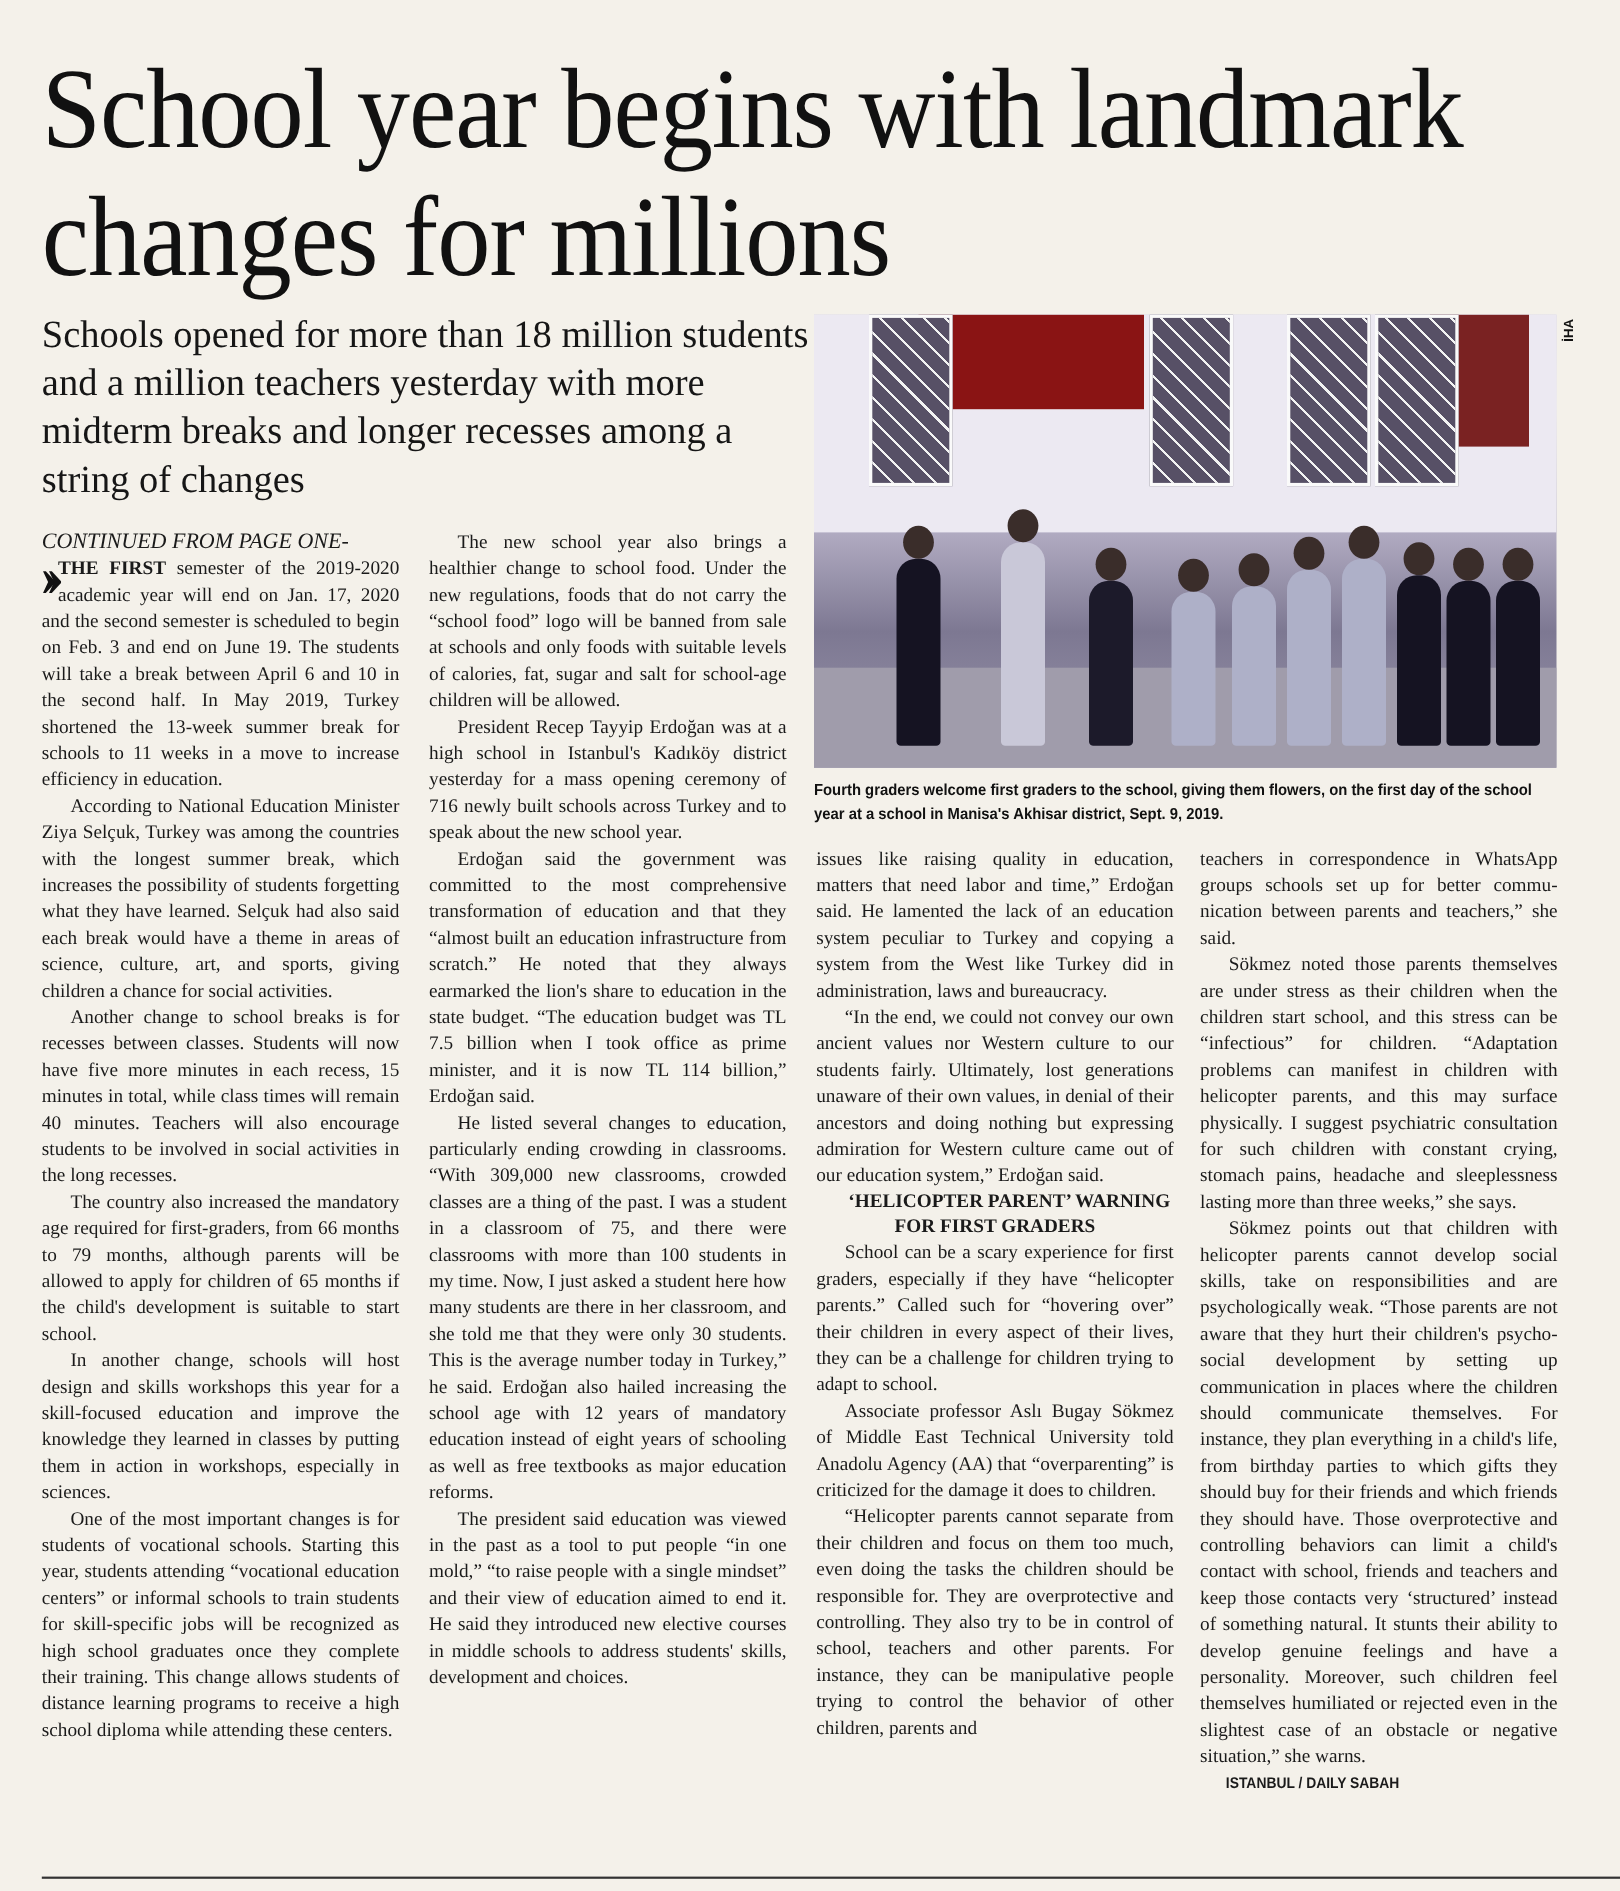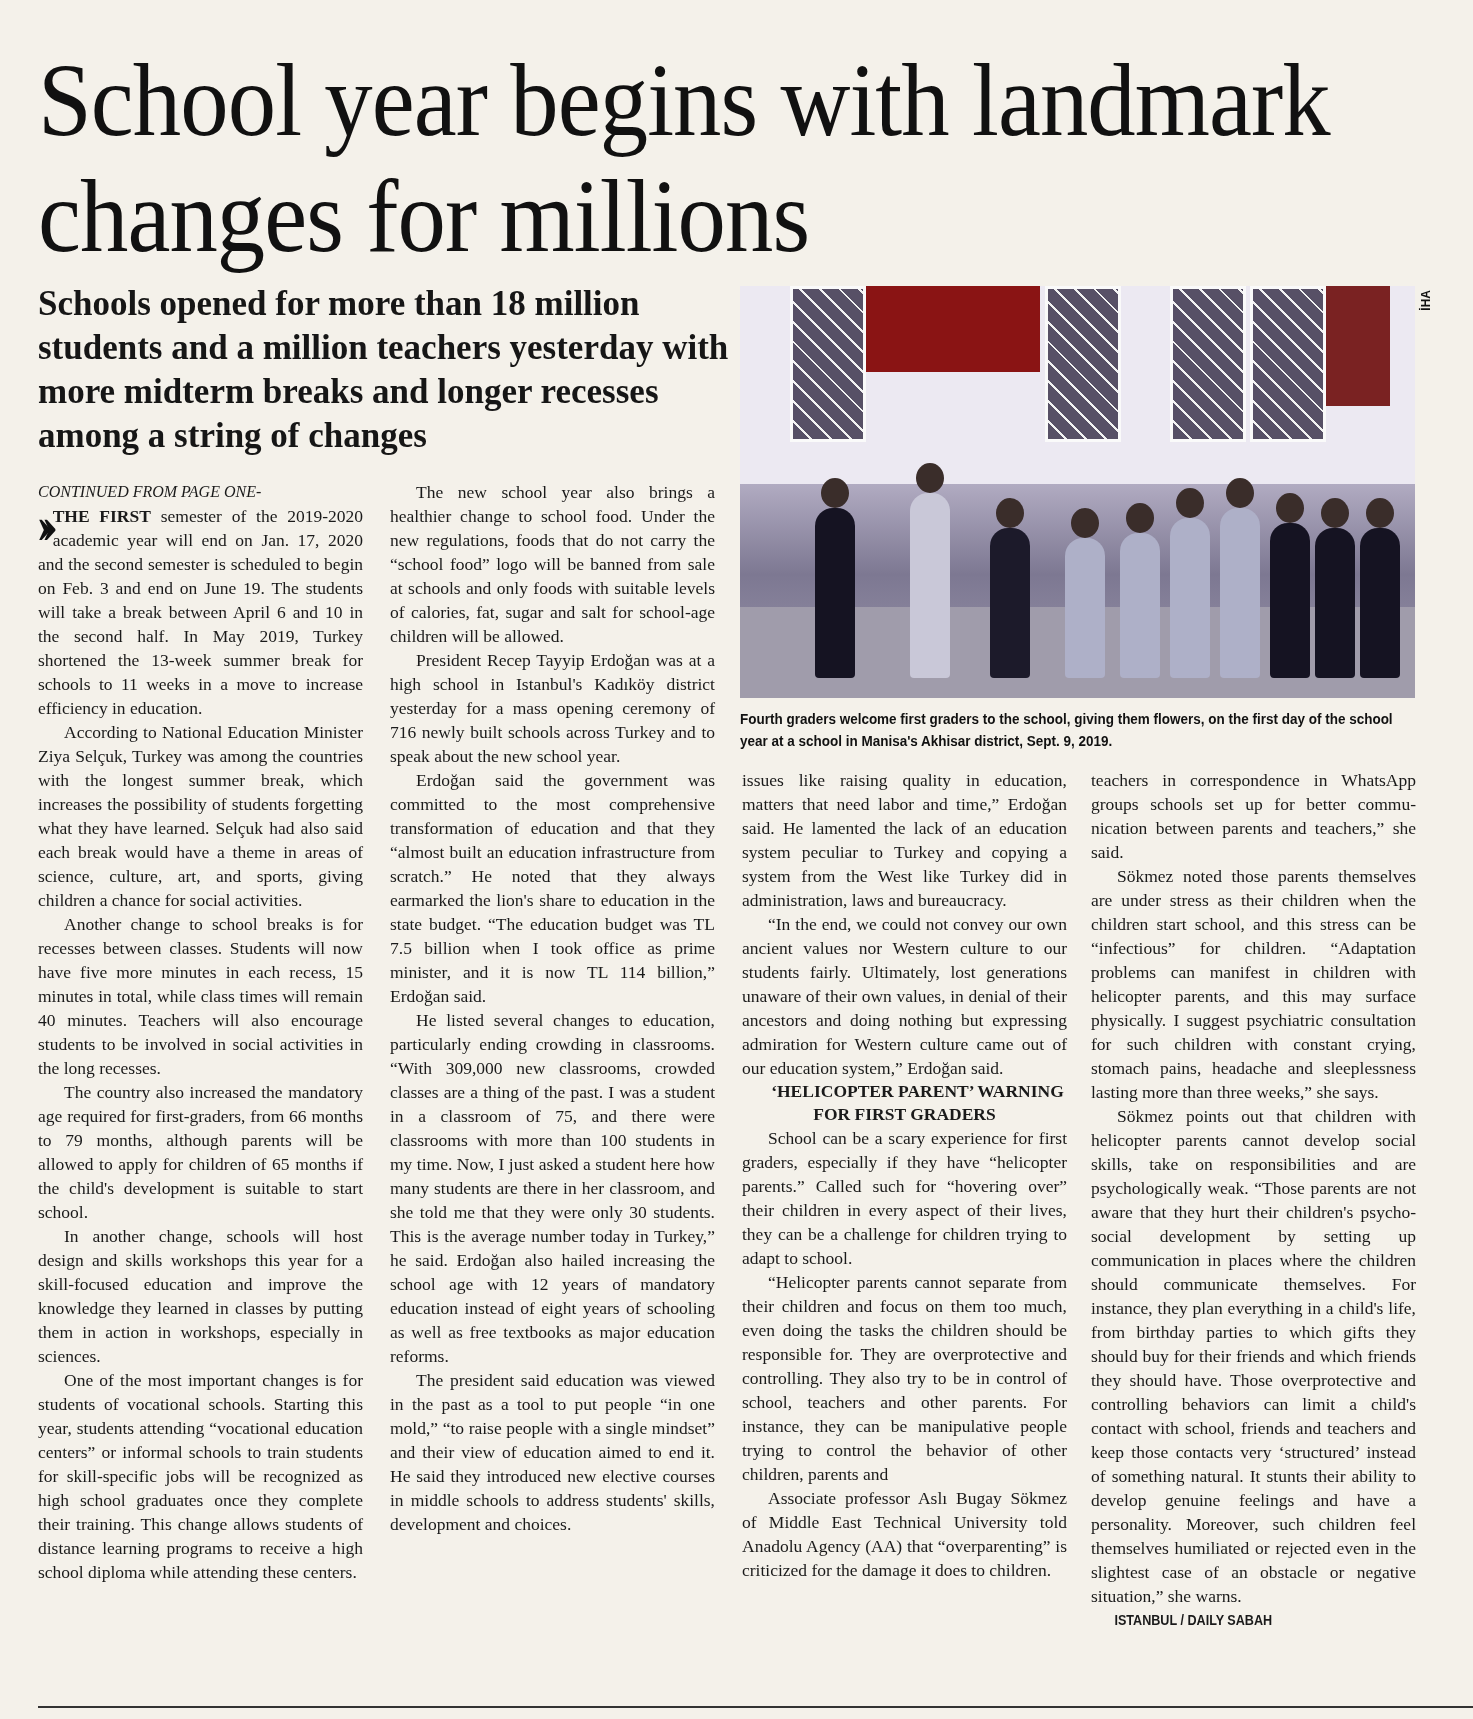--- a/index.html
+++ b/index.html
@@ -49,21 +49,21 @@
   .col {
     position: absolute; top: 480px; width: 325px;
     font-size: 17.5px; line-height: 24px; text-align: justify; hyphens: manual;
   }
   .col p { margin: 0; text-indent: 26px; }
   .col p.noindent { text-indent: 0; }
   .col1 { left: 38px; }
   .col2 { left: 390px; }
   .col3 { left: 742px; top: 768px; }
   .col4 { left: 1091px; top: 768px; }
-  .kicker { font-style: italic; text-transform: uppercase; font-size: 16px; text-indent: 0; margin-bottom: 0; }
+  .kicker { font-style: italic; text-transform: uppercase; font-size: 20px; text-indent: 0; margin-bottom: 0; }
   .leadin { font-weight: bold; }
   .chevrons {
     float: left; font-size: 52px; line-height: 42px; font-weight: bold;
     margin: 0 6px 0 -2px; letter-spacing: -12px; color: #111;
   }
   .subhead {
     font-weight: bold; font-size: 17.5px; line-height: 23px; margin: 14px 0 6px 0;
     text-indent: 0; text-transform: uppercase; text-align: center;
   }
   .byline {
@@ -72,21 +72,21 @@
     transform: scaleX(0.9); transform-origin: left top;
   }
   .rule {
     position: absolute; left: 38px; top: 1706px; width: 1435px; height: 2px; background: #333;
   }
 </style>
 </head>
 <body>
 
 <h1 class="headline">School year begins with landmark changes for millions</h1>
-<h2 class="deck" style="font-weight:bold;">Schools opened for more than 18 million students and a million teachers yesterday with more midterm breaks and longer recesses among a string of changes</h2>
+<h2 class="deck" style="font-weight:normal;">Schools opened for more than 18 million students and a million teachers yesterday with more midterm breaks and longer recesses among a string of changes</h2>
 
 <div class="photo">
   <div class="wall"></div>
   <div class="banner"></div>
   <div class="banner2"></div>
   <div class="win" style="left:50px;"></div>
   <div class="win" style="left:305px;"></div>
   <div class="win" style="left:430px;"></div>
   <div class="win" style="left:510px;"></div>
   <div class="floor"></div>
@@ -140,22 +140,22 @@
   <p>Erdoğan said the government was committed to the most comprehensive transformation of education and that they “almost built an education infrastructure from scratch.” He noted that they always earmarked the lion's share to education in the state budget. “The education budget was TL 7.5 billion when I took office as prime minister, and it is now TL 114 bil­lion,” Erdoğan said.</p>
   <p>He listed several changes to education, particularly ending crowding in class­rooms. “With 309,000 new classrooms, crowded classes are a thing of the past. I was a student in a classroom of 75, and there were classrooms with more than 100 students in my time. Now, I just asked a student here how many students are there in her classroom, and she told me that they were only 30 students. This is the average number today in Turkey,” he said. Erdoğan also hailed increasing the school age with 12 years of manda­tory education instead of eight years of schooling as well as free textbooks as ma­jor education reforms.</p>
   <p>The president said education was viewed in the past as a tool to put people “in one mold,” “to raise people with a sin­gle mindset” and their view of education aimed to end it. He said they introduced new elective courses in middle schools to address students' skills, development and choices.</p>
 </div>
 
 <div class="col col3">
   <p class="noindent">issues like raising quality in educa­tion, matters that need labor and time,” Erdoğan said. He lamented the lack of an education system peculiar to Turkey and copying a system from the West like Turkey did in administration, laws and bureaucracy.</p>
   <p>“In the end, we could not convey our own ancient values nor Western culture to our students fairly. Ultimately, lost gen­erations unaware of their own values, in denial of their ancestors and doing noth­ing but expressing admiration for West­ern culture came out of our education system,” Erdoğan said.</p>
   <p class="subhead">‘HELICOPTER PARENT’ WARNING FOR FIRST GRADERS</p>
   <p>School can be a scary experience for first graders, especially if they have “he­licopter parents.” Called such for “hover­ing over” their children in every aspect of their lives, they can be a challenge for children trying to adapt to school.</p>
+  <p>Associate professor Aslı Bugay Sök­mez of Middle East Technical University told Anadolu Agency (AA) that “overpar­enting” is criticized for the damage it does to children.</p>
   <p>“Helicopter parents cannot separate from their children and focus on them too much, even doing the tasks the chil­dren should be responsible for. They are overprotective and controlling. They also try to be in control of school, teachers and other parents. For instance, they can be manipulative people trying to control the behavior of other children, parents and</p>
-  <p>Associate professor Aslı Bugay Sök­mez of Middle East Technical University told Anadolu Agency (AA) that “overpar­enting” is criticized for the damage it does to children.</p>
 </div>
 
 <div class="col col4">
   <p class="noindent">teachers in correspondence in WhatsApp groups schools set up for better commu­nication between parents and teachers,” she said.</p>
   <p>Sökmez noted those parents them­selves are under stress as their children when the children start school, and this stress can be “infectious” for children. “Adaptation problems can manifest in children with helicopter parents, and this may surface physically. I suggest psychi­atric consultation for such children with constant crying, stomach pains, headache and sleeplessness lasting more than three weeks,” she says.</p>
   <p>Sökmez points out that children with helicopter parents cannot develop social skills, take on responsibilities and are psychologically weak. “Those parents are not aware that they hurt their children's psycho-social development by setting up communication in places where the chil­dren should communicate themselves. For instance, they plan everything in a child's life, from birthday parties to which gifts they should buy for their friends and which friends they should have. Those overprotective and controlling behaviors can limit a child's contact with school, friends and teachers and keep those contacts very ‘structured’ instead of something natural. It stunts their abil­ity to develop genuine feelings and have a personality. Moreover, such children feel themselves humiliated or rejected even in the slightest case of an obstacle or nega­tive situation,” she warns.</p>
   <p class="byline">ISTANBUL / DAILY SABAH</p>
 </div>
 
 <div class="rule"></div>

